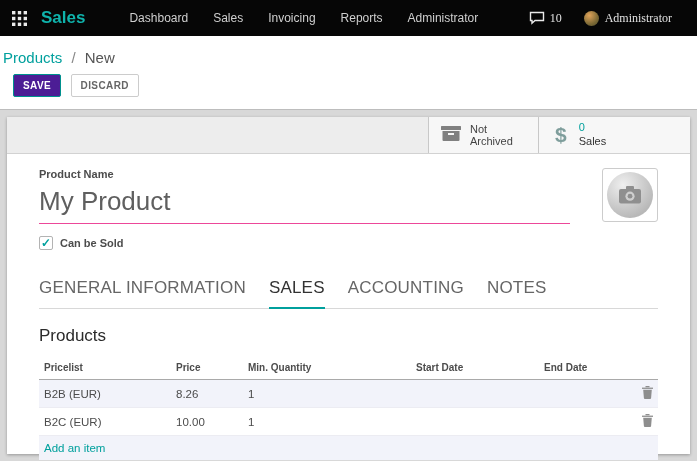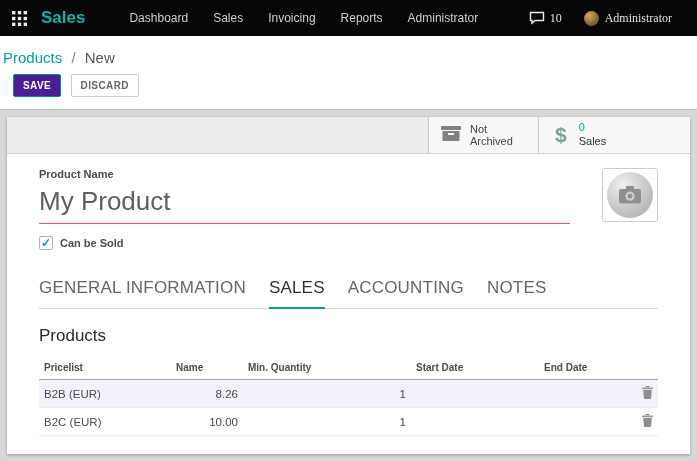--- a/index.html
+++ b/index.html
@@ -91,21 +91,21 @@
   table.pricelist th {
     font-size: 10px; font-weight: bold; color: #4c4c4c; text-align: left;
     padding: 5px 5px 6px; border-bottom: 1px solid #a9a9a9;
   }
   table.pricelist td { font-size: 11.5px; color: #4c4c4c; padding: 6px 5px; }
   col.c-pricelist { width: 132px; }
   col.c-price { width: 72px; }
   col.c-minqty { width: 168px; }
   col.c-start { width: 128px; }
   col.c-trash { width: 28px; }
-  .num { text-align: right; }
+  .num { text-align: left; }
   tr.shaded td { background: #f2f3fa; }
   tr.data-row { cursor: pointer; }
   tr.data-row td { border-bottom: 1px solid #ececf2; }
   td.trash-cell { text-align: right; padding-right: 8px; }
   .trash { cursor: pointer; display: inline-block; }
   tr.add-row td { color: #00a09d; cursor: pointer; }
 </style>
 </head>
 <body>
 
@@ -220,21 +220,21 @@
           <col class="c-pricelist">
             <col class="c-price">
             <col class="c-minqty">
             <col class="c-start">
             <col>
             <col class="c-trash">
         </colgroup>
         <thead>
           <tr>
             <th>Pricelist</th>
-            <th>Name</th>
+            <th>Price</th>
             <th>Min. Quantity</th>
             <th>Start Date</th>
             <th>End Date</th>
             <th></th>
           </tr>
         </thead>
         <tbody>
           <tr class="data-row shaded">
             <td>B2B (EUR)</td>
             <td class="num">8.26</td>
@@ -260,18 +260,21 @@
             <td class="trash-cell"><span class="trash">
               <svg width="11" height="13" viewBox="0 0 11 13">
                     <g fill="#8e8e8e">
                 <rect x="3.5" y="0" width="4" height="1.3"></rect>
                       <rect x="0" y="1.6" width="11" height="1.3"></rect>
                 <path d="M1.2 3.8 h8.6 l-.7 8.2 a1 1 0 0 1 -1 .9 H2.9 a1 1 0 0 1 -1 -.9 z"></path>
               </g>
                   </svg>
             </span></td>
           </tr>
+          <tr class="add-row shaded">
+            <td colspan="6">Add an item</td>
+          </tr>
         </tbody>
       </table>
 
     </div>
   </div>
 </div>
 
 </body></html>

